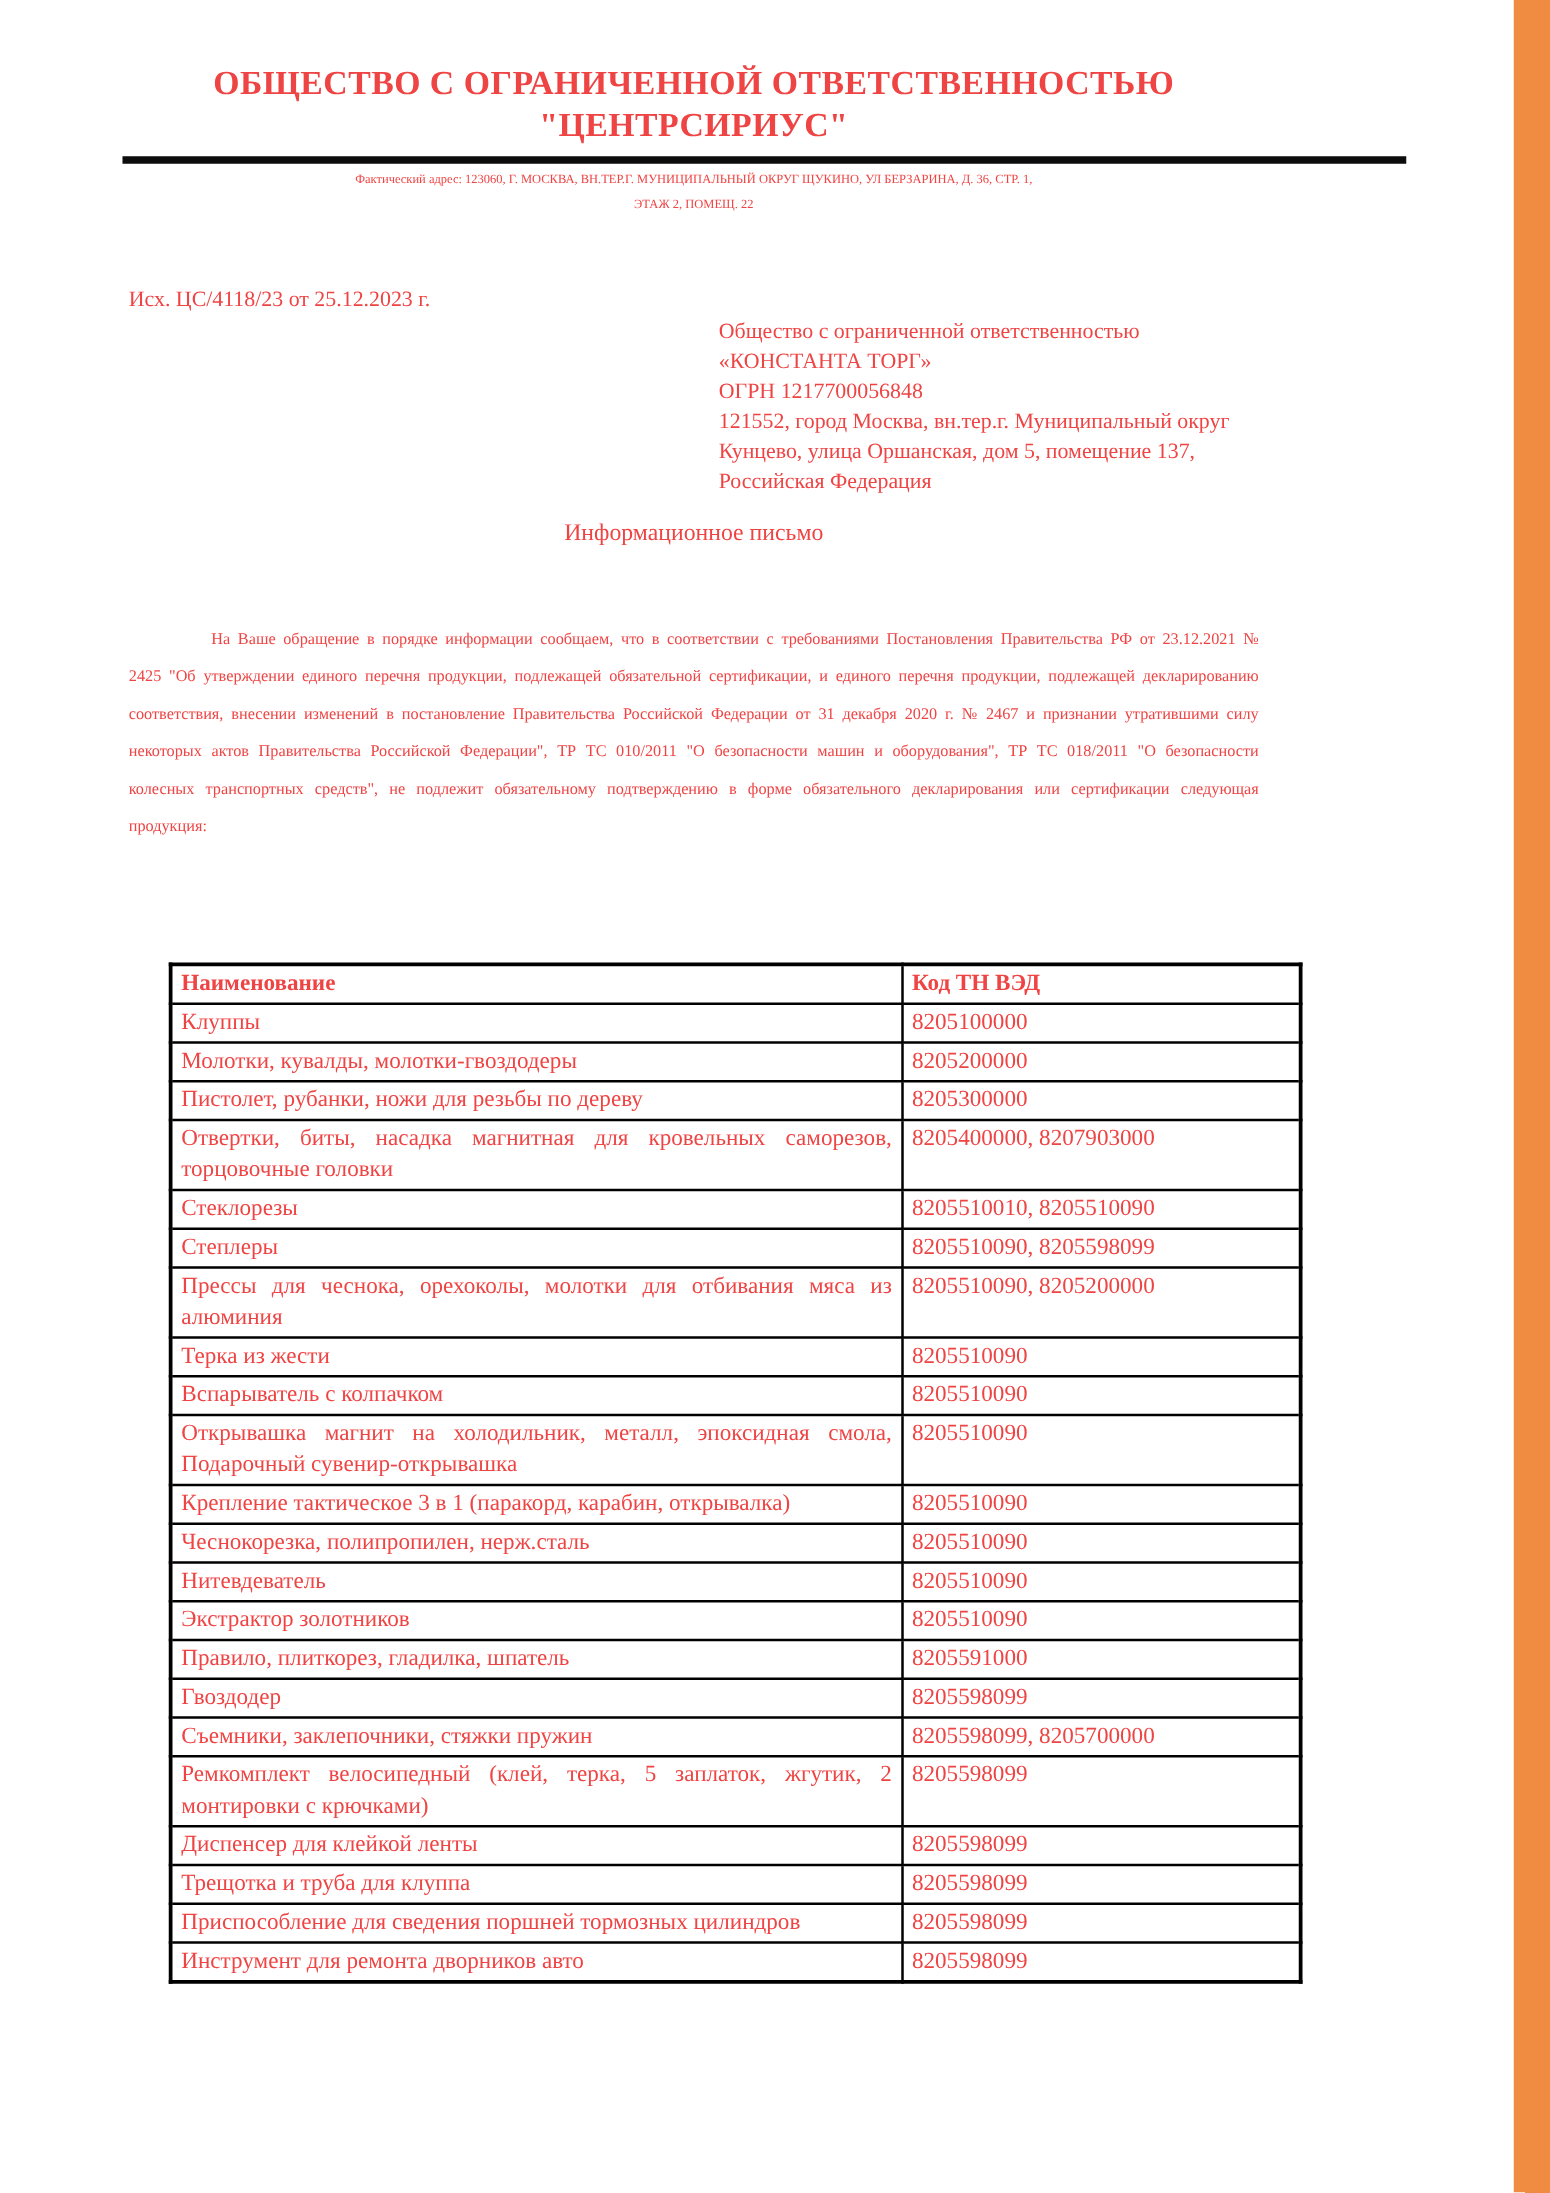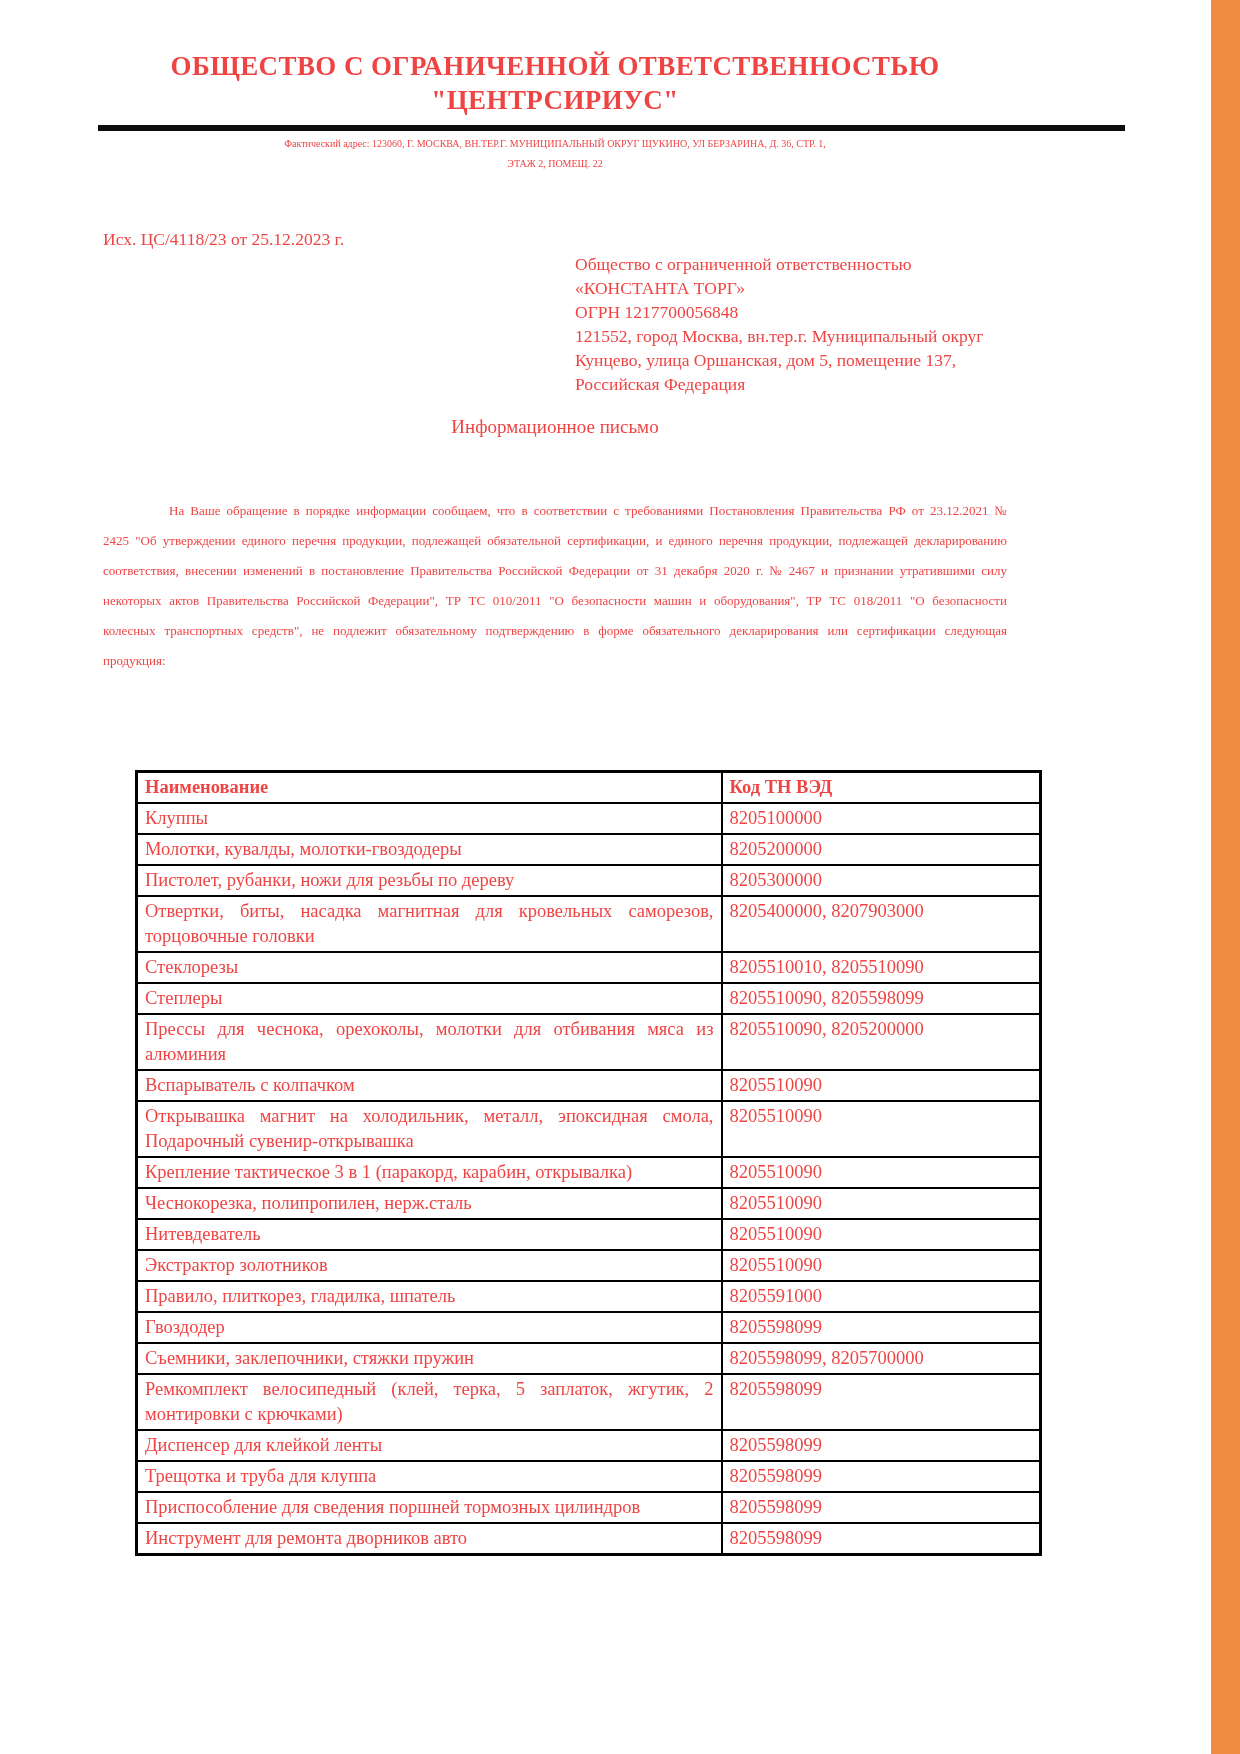--- a/index.html
+++ b/index.html
@@ -131,20 +131,24 @@
         </tr>
         <tr>
           <td class="name-cell">Степлеры</td>
           <td>8205510090, 8205598099</td>
         </tr>
         <tr>
           <td class="name-cell">Прессы для чеснока, орехоколы, молотки для отбивания мяса из алюминия</td>
           <td>8205510090, 8205200000</td>
         </tr>
         <tr>
+          <td class="name-cell">Терка из жести</td>
+          <td>8205510090</td>
+        </tr>
+        <tr>
           <td class="name-cell">Вспарыватель с колпачком</td>
           <td>8205510090</td>
         </tr>
         <tr>
           <td class="name-cell">Открывашка магнит на холодильник, металл, эпоксидная смола, Подарочный сувенир-открывашка</td>
           <td>8205510090</td>
         </tr>
         <tr>
           <td class="name-cell">Крепление тактическое 3 в 1 (паракорд, карабин, открывалка)</td>
           <td>8205510090</td>

